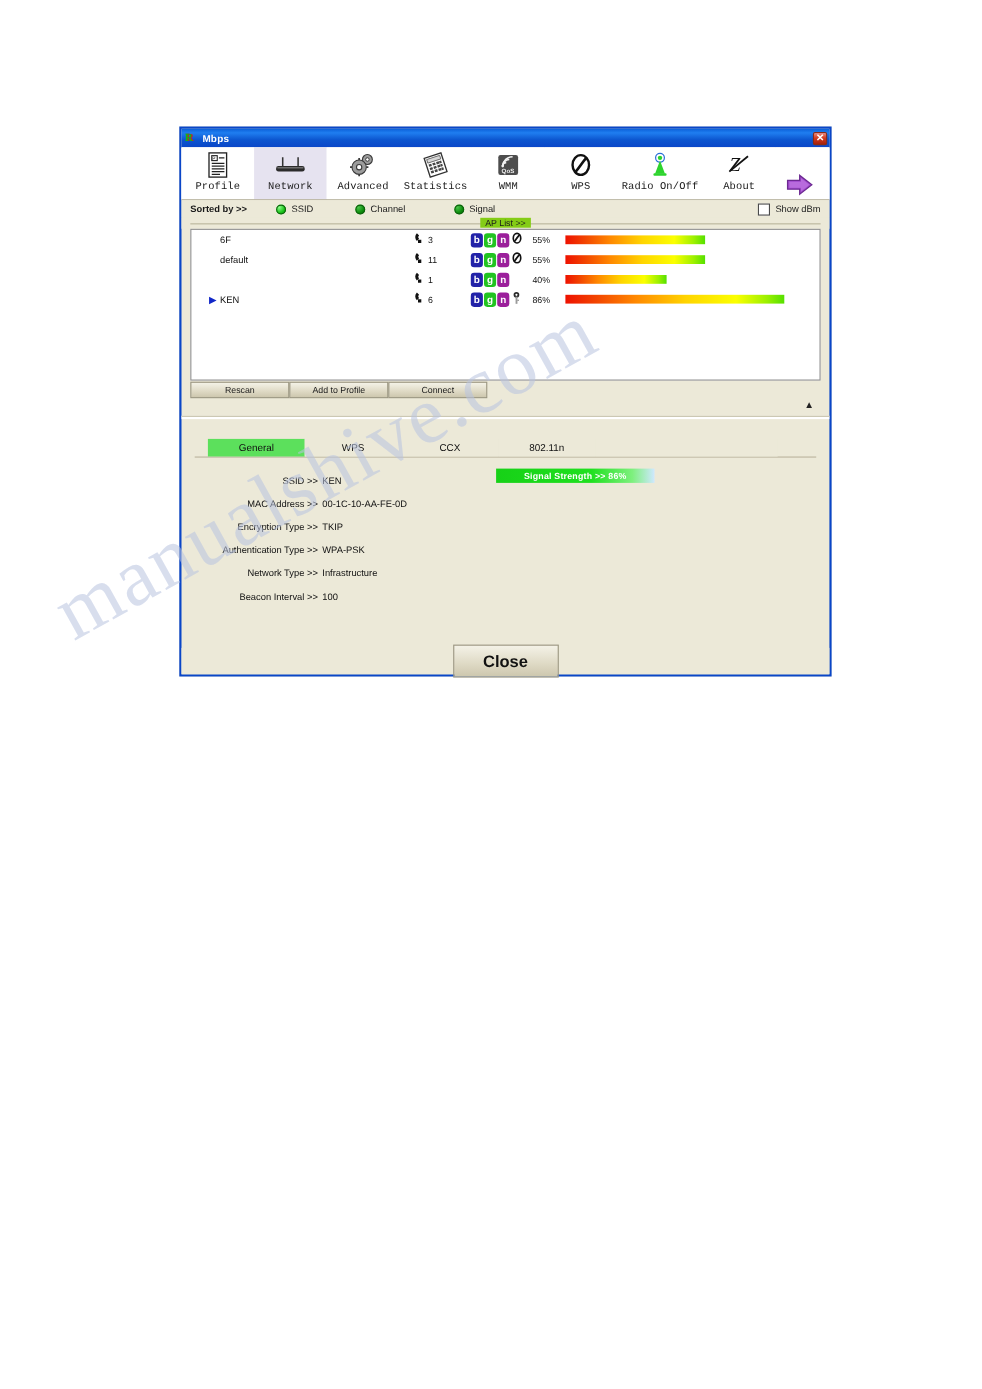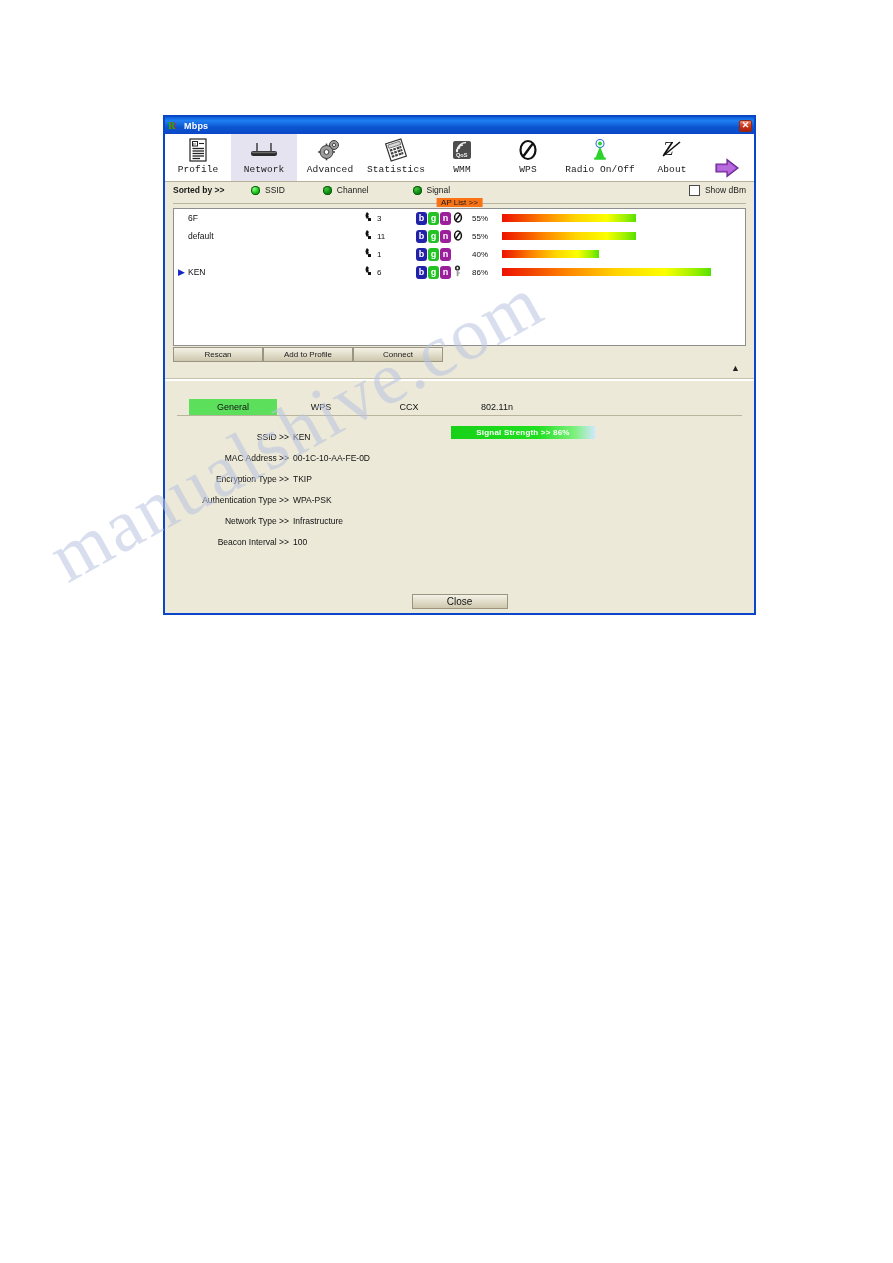--- a/index.html
+++ b/index.html
@@ -111,36 +111,36 @@
   .cbox{width:9px;height:9px;border:1px solid #4a4a4a;background:#fff;}
 
   .aplistline{
     height:10px;position:relative;background:#ece9d8;
   }
   .aplistline .lin{
     position:absolute;top:5px;left:8px;right:8px;height:1px;background:#b9b49c;
   }
   .aplistline .cap{
     position:absolute;top:0px;left:50%;transform:translateX(-50%);
-    background:#f97316;padding:0 5px;font-size:8px;color:#1a1a1a;
+    background:#84cc16;padding:0 5px;font-size:8px;color:#1a1a1a;
   }
 
   
   .aplist{
     margin:0 8px;
     background:#ffffff;
     border:1px solid #8f8f8f;
     height:138px;
     box-sizing:border-box;
     position:relative;
   }
   .aprow{
     height:18px;display:flex;align-items:center;
     font-size:8.5px;color:#111;
-    padding-left:4px;box-sizing:border-box;justify-content:flex-end;
+    padding-left:16px;box-sizing:border-box;justify-content:flex-end;
   }
   .sel-arrow{width:10px;font-size:9px;color:#1127c8;line-height:1;}
   .sel-arrow.empty{color:transparent;}
   .ssid-cell{width:176px;}
   .ch-cell{width:52px;display:flex;align-items:center;gap:2px;}
   .ch-icon{font-size:11px;color:#111;line-height:1;font-family:"DejaVu Sans",sans-serif;}
   .ch-num{font-size:8px;color:#111;}
   .badges{width:56px;display:flex;align-items:center;gap:1px;}
   .bdg{
     width:11px;height:13px;border-radius:3px;
@@ -218,26 +218,27 @@
     font-size:8px;color:#111;line-height:1.5;
   }
   .ratesbox .gap{height:8px;}
 
   .closebar{
     position:absolute;left:0;right:0;bottom:0;height:24px;
     display:flex;align-items:center;justify-content:center;
     background:#ece9d8;
   }
   .closebtn{
-    width:96px;height:15px;
+    width:96px;height:30px;
     background:linear-gradient(180deg,#f4f2e7,#ded9c4 60%,#cdc7ae);
     border:1px solid #9a9580;
-    font-size:10px;color:#111;
+    font-size:15px;color:#111;
     display:flex;align-items:center;justify-content:center;
     box-sizing:border-box;
+    font-weight:bold;
   }
 </style>
 </head>
 <body>
 
 <div class="watermark">manualshive.com</div>
 
 <div class="window">
 
   <div class="titlebar">

